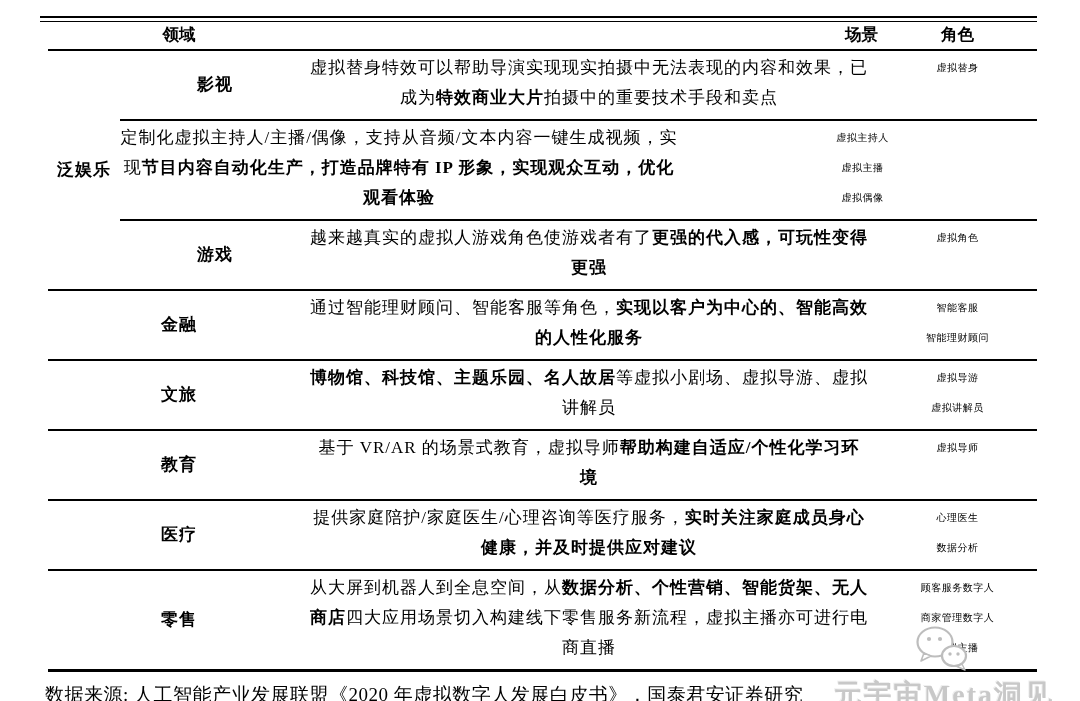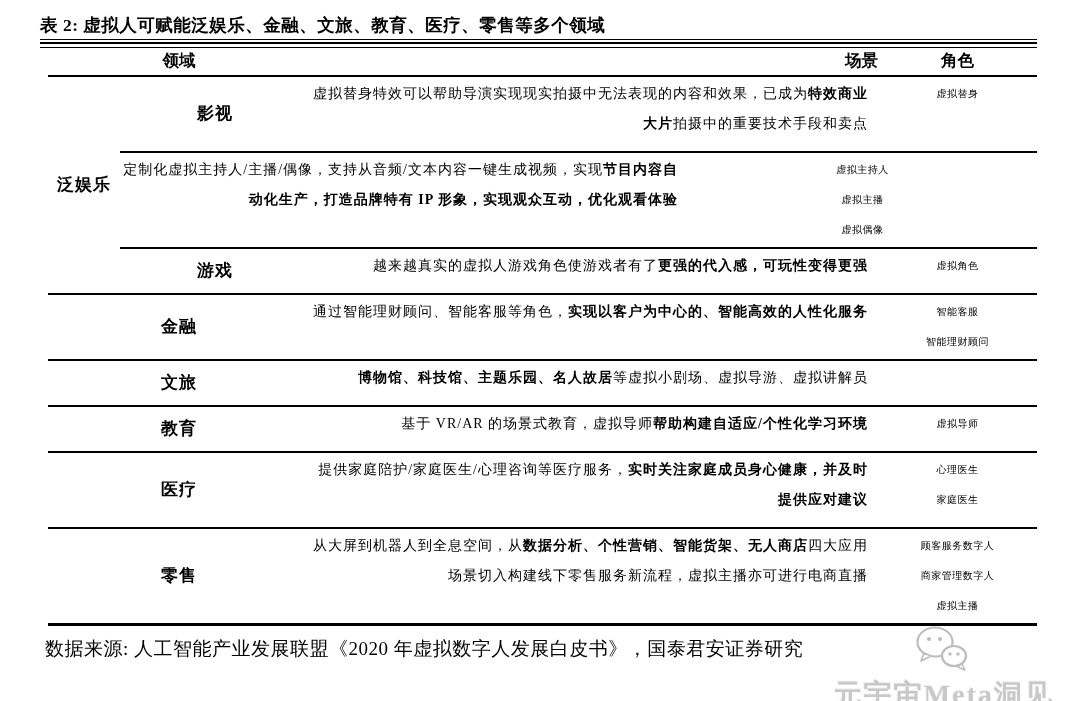--- a/index.html
+++ b/index.html
@@ -47,23 +47,23 @@
   .subrow { display: flex; border-bottom: 2px solid #000; }
   .subrow:last-child { border-bottom: none; }
 
   .subcell {
     width: 190px; display: flex; align-items: center; justify-content: center;
     font-weight: bold; font-size: 17px; letter-spacing: 1px;
   }
   .rowbody { flex: 1; display: flex; }
 
   .scene {
-    width: 568px; padding: 2px 10px 12px 0;
-    font-size: 14px; line-height: 30px; letter-spacing: 1px;
-    text-align: right;
+    width: 568px; padding: 2px 10px 6px 0;
+    font-size: 17px; line-height: 30px; letter-spacing: 1px;
+    text-align: center;
   }
   .scene .b { font-weight: bold; }
 
   .roles {
     flex: 1; padding: 2px 0; text-align: center;
     font-size: 10px; line-height: 30px; letter-spacing: 0.5px;
   }
   .role-item { display: block; }
 
   .single-min { min-height: 40px; }
@@ -81,21 +81,20 @@
     font-size: 28px; font-weight: bold; color: #c8c8c8;
     letter-spacing: 2px; white-space: nowrap;
     text-shadow: 1px 1px 0 #ffffff, -1px -1px 0 #efefef;
   }
   .wechat-icon { margin-right: 4px; }
 </style>
 </head>
 <body>
 
 <div class="doc">
-  <div class="title">表 2: 虚拟人可赋能泛娱乐、金融、文旅、教育、医疗、零售等多个领域</div>
   <div class="double-rule"></div>
 
   <div class="table">
     <div class="thead">
       <div class="th-field">领域</div>
       <div class="th-scene">场景</div>
       <div class="th-role">角色</div>
     </div>
     <div class="tbody" id="table-body">
         <div class="section">
@@ -138,38 +137,42 @@
             <div class="roles">
               <div class="role-item">智能客服</div>
               <div class="role-item">智能理财顾问</div>
             </div>
           </div>
         </div>
         <div class="section">
           <div class="cat cat-wide">文旅</div>
           <div class="rowbody single-min">
             <div class="scene"><span class="b">博物馆、科技馆、主题乐园、名人故居</span><span class="">等虚拟小剧场、虚拟导游、虚拟讲解员</span></div>
+            <div class="roles">
+              <div class="role-item">虚拟导游</div>
+              <div class="role-item">虚拟讲解员</div>
+            </div>
           </div>
         </div>
         <div class="section">
           <div class="cat cat-wide">教育</div>
           <div class="rowbody single-min">
             <div class="scene"><span class="">基于 VR/AR 的场景式教育，虚拟导师</span><span class="b">帮助构建自适应/个性化学习环境</span></div>
             <div class="roles">
               <div class="role-item">虚拟导师</div>
             </div>
           </div>
         </div>
         <div class="section">
           <div class="cat cat-wide">医疗</div>
           <div class="rowbody single-min">
             <div class="scene"><span class="">提供家庭陪护/家庭医生/心理咨询等医疗服务，</span><span class="b">实时关注家庭成员身心健康，并及时提供应对建议</span></div>
             <div class="roles">
               <div class="role-item">心理医生</div>
-              <div class="role-item">家庭医生</div>
+              <div class="role-item">数据分析</div>
             </div>
           </div>
         </div>
         <div class="section">
           <div class="cat cat-wide">零售</div>
           <div class="rowbody single-min">
             <div class="scene"><span class="">从大屏到机器人到全息空间，从</span><span class="b">数据分析、个性营销、智能货架、无人商店</span><span class="">四大应用场景切入构建线下零售服务新流程，虚拟主播亦可进行电商直播</span></div>
             <div class="roles">
               <div class="role-item">顾客服务数字人</div>
               <div class="role-item">商家管理数字人</div>

